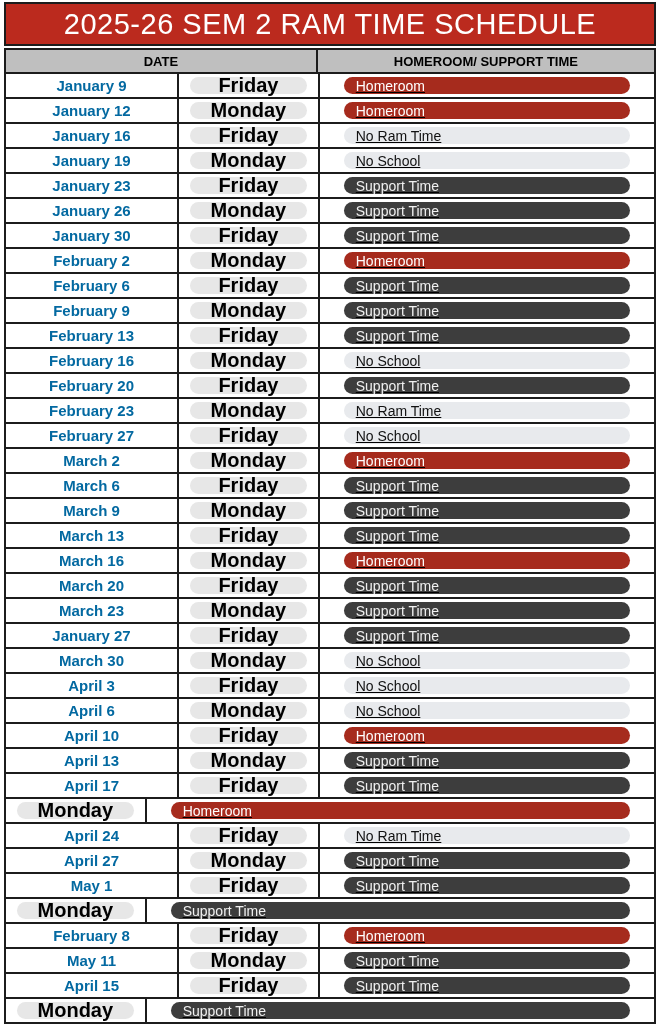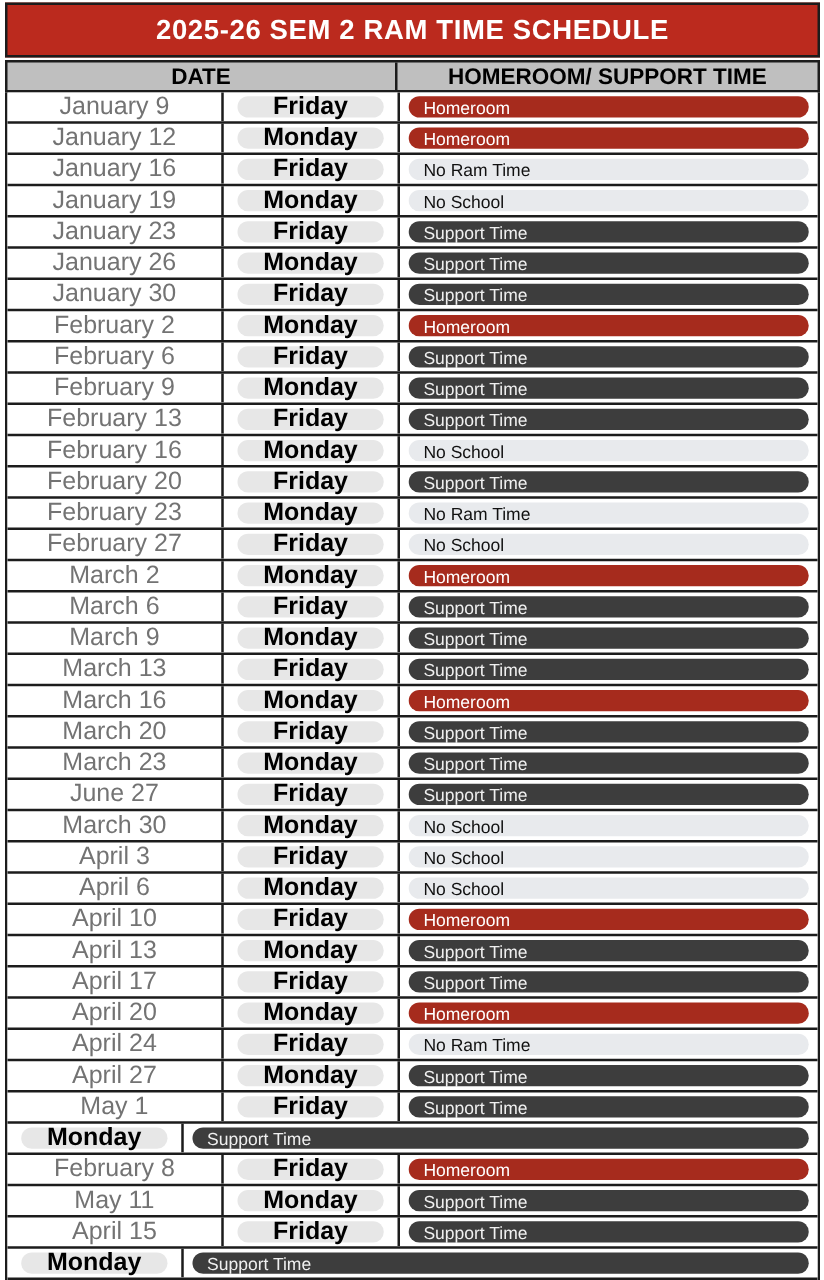--- a/index.html
+++ b/index.html
@@ -19,59 +19,59 @@
   .sheet{
     position:absolute;top:2px;left:4px;right:3px;bottom:2px;
     display:flex;flex-direction:column;
   }
   .banner{
     border:2px solid var(--border);
     background:var(--banner-bg);
     color:var(--banner-text);
     height:40px;flex:0 0 auto;
     display:flex;align-items:center;justify-content:center;
-    font-size:22px;font-weight:bold;letter-spacing:0.5px;
+    font-size:29px;font-weight:normal;letter-spacing:0.5px;
     white-space:nowrap;
   }
   .colhead{
     margin-top:2px;flex:0 0 auto;height:22px;
     border:2px solid var(--border);
     background:var(--header-bg);
     display:flex;
   }
   .colhead .hcell{
     display:flex;align-items:center;justify-content:center;
-    color:var(--header-text);font-size:18px;font-weight:bold;
+    color:var(--header-text);font-size:13px;font-weight:bold;
     white-space:nowrap;
   }
   .hcell.h-date{width:47.8%;border-right:2px solid var(--border);}
   .hcell.h-status{flex:1;}
   .rows{
     flex:1;display:flex;flex-direction:column;
     border:2px solid var(--border);border-top:none;
   }
   .row{flex:1;display:flex;background:#FFFFFF;min-height:0;}
   .row + .row{border-top:2px solid var(--border);}
   .cell{display:flex;align-items:center;min-width:0;}
   .cell-date{
     width:26.4%;border-right:2px solid var(--border);
     justify-content:center;
-    font-size:20px;font-weight:normal;color:#737373;white-space:nowrap;
+    font-size:15px;font-weight:bold;color:#0369a1;white-space:nowrap;
   }
   .cell-day{
     width:21.4%;border-right:2px solid var(--border);
     justify-content:center;
   }
   .day-pill{
     width:84%;height:78%;border-radius:99px;
     background:var(--day-pill-bg);
     display:flex;align-items:center;justify-content:center;
     font-size:20px;font-weight:bold;color:#000;white-space:nowrap;
   }
-  .cell-status{flex:1;padding:0 7px;}
+  .cell-status{flex:1;padding:0 24px;text-decoration:underline;}
   .status-pill{
     flex:1;height:78%;border-radius:99px;
     display:flex;align-items:center;
     padding-left:12px;box-sizing:border-box;
     font-size:14px;white-space:nowrap;
   }
   .pill-homeroom{background:var(--homeroom-bg);color:var(--homeroom-text);}
   .pill-support{background:var(--support-bg);color:var(--support-text);}
   .pill-plain{background:var(--plain-bg);color:var(--plain-text);text-align:right;}
 </style>
@@ -301,21 +301,21 @@
     <div class="cell cell-date">March 23</div>
     <div class="cell cell-day">
       <span class="day-pill">Monday</span>
     </div>
     <div class="cell cell-status">
       <span class="status-pill pill-support">Support Time</span>
     </div>
   </div>
 
   <div class="row">
-    <div class="cell cell-date">June 27</div>
+    <div class="cell cell-date">January 27</div>
     <div class="cell cell-day">
       <span class="day-pill">Friday</span>
     </div>
     <div class="cell cell-status">
       <span class="status-pill pill-support">Support Time</span>
     </div>
   </div>
 
   <div class="row">
     <div class="cell cell-date">March 30</div>
@@ -371,21 +371,20 @@
     <div class="cell cell-date">April 17</div>
     <div class="cell cell-day">
       <span class="day-pill">Friday</span>
     </div>
     <div class="cell cell-status">
       <span class="status-pill pill-support">Support Time</span>
     </div>
   </div>
 
   <div class="row">
-    <div class="cell cell-date">April 20</div>
     <div class="cell cell-day">
       <span class="day-pill">Monday</span>
     </div>
     <div class="cell cell-status">
       <span class="status-pill pill-homeroom">Homeroom</span>
     </div>
   </div>
 
   <div class="row">
     <div class="cell cell-date">April 24</div>

